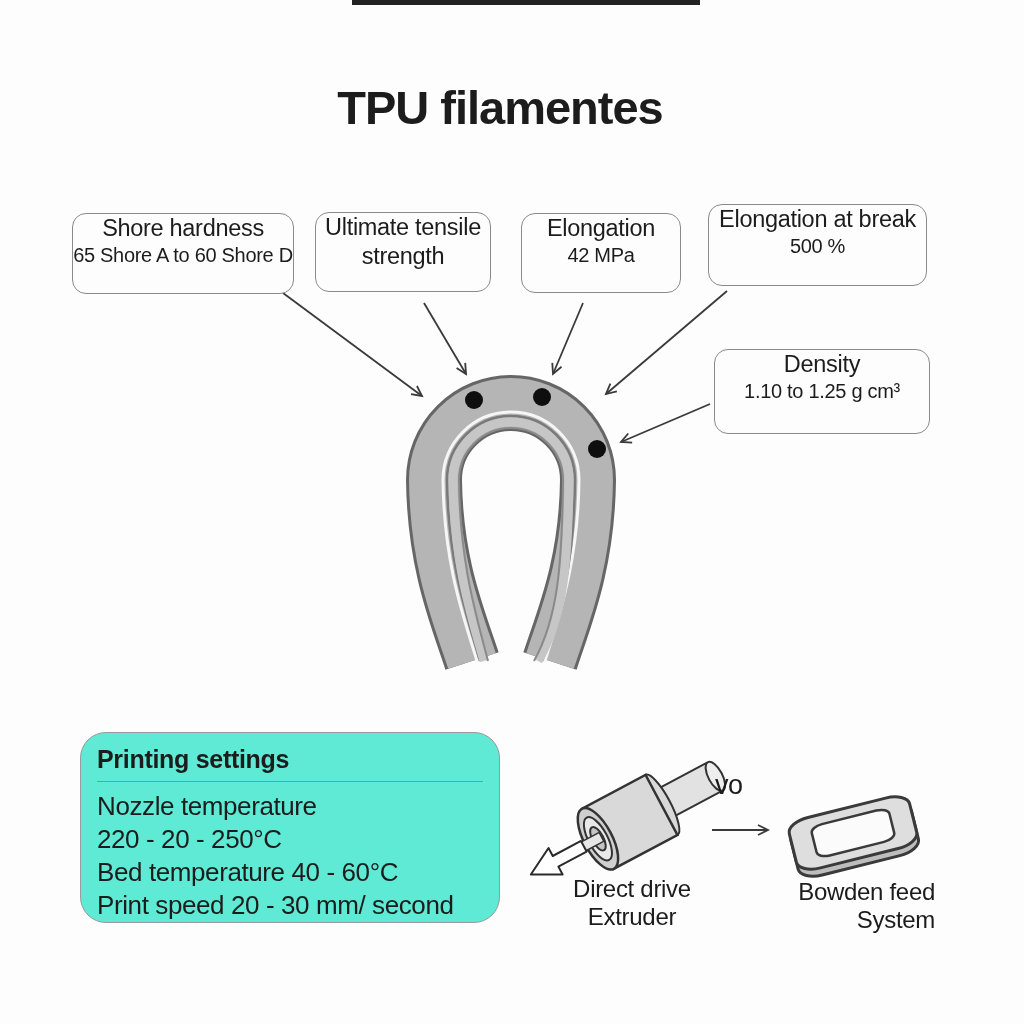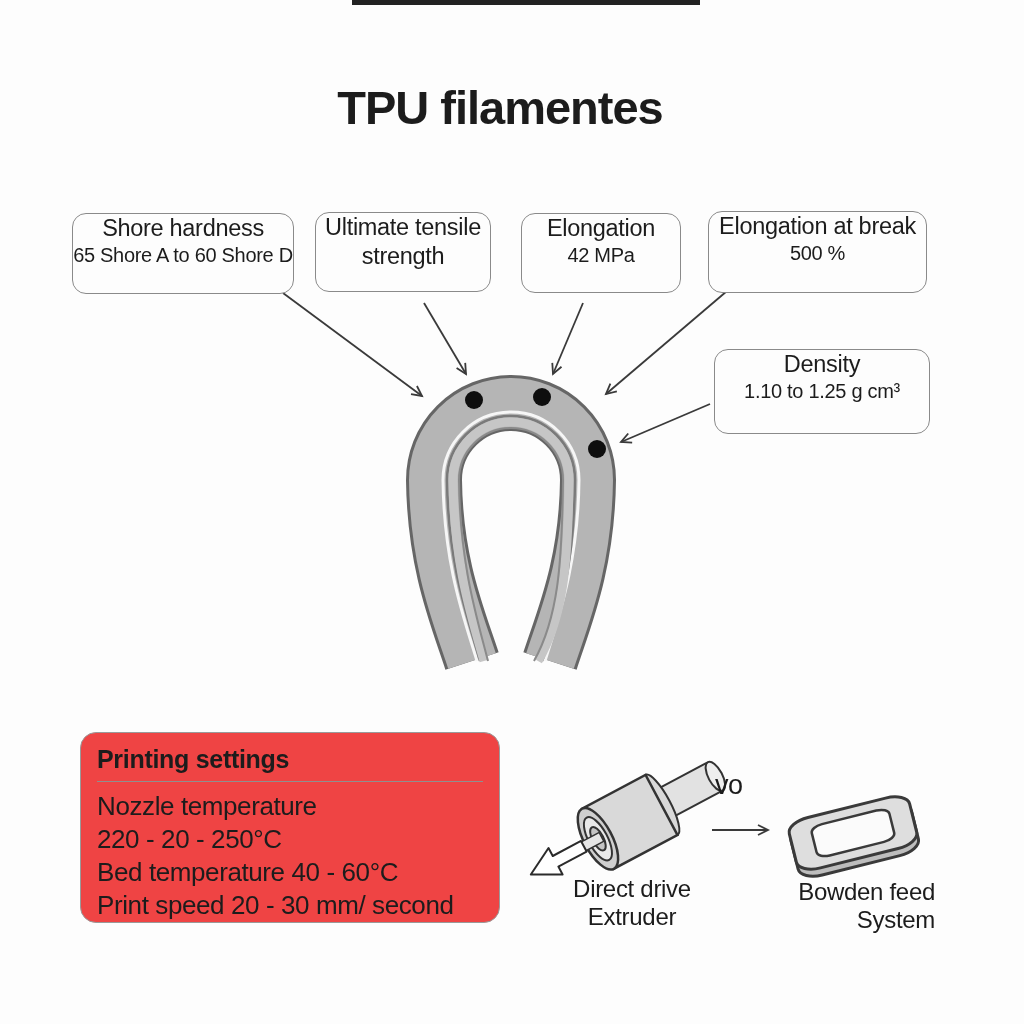--- a/index.html
+++ b/index.html
@@ -7,23 +7,23 @@
   .canvas{position:relative;width:1024px;height:1024px;background:#fdfdfd;overflow:hidden;}
   .abs{position:absolute;}
   .topbar{left:352px;top:0;width:348px;height:5px;background:#222;}
   .title{left:0;right:0;top:80px;text-align:center;font-size:47px;font-weight:700;letter-spacing:-1px;transform:translateX(-12px);}
   .pbox{border:1.6px solid #8a8a8a;border-radius:14px;background:#fdfdfd;display:flex;flex-direction:column;align-items:center;text-align:center;line-height:1.22;}
   .pbox .t{font-size:23.5px;letter-spacing:-0.3px;}
   .pbox .v{font-size:20px;letter-spacing:-0.3px;white-space:nowrap;}
   .box1{left:72px;top:213px;width:220px;height:79px;}
   .box2{left:315px;top:212px;width:176px;height:80px;padding:0 4px;box-sizing:border-box;}
   .box3{left:521px;top:213px;width:158px;height:78px;}
-  .box4{left:708px;top:211px;width:217px;height:80px;}
+  .box4{left:708px;top:204px;width:217px;height:80px;}
   .box5{left:714px;top:349px;width:214px;height:83px;}
-  .settings{left:80px;top:732px;width:420px;height:191px;border:1.6px solid #9a9a9a;border-radius:16px;background:#ef4444;box-sizing:border-box;padding:12px 16px 8px 16px;}
+  .settings{left:80px;top:732px;width:420px;height:191px;border:1.6px solid #9a9a9a;border-radius:26px;background:#5eead4;box-sizing:border-box;padding:12px 16px 8px 16px;}
   .settings .st{font-size:25px;font-weight:700;letter-spacing:-0.3px;}
   .settings .sep{height:0;border-bottom:1.6px solid #8f8f8f;margin:7px 0 8px 0;}
   .settings .sl{font-size:26px;letter-spacing:-0.4px;line-height:33px;}
   .ann{left:748px;top:733px;width:180px;text-align:center;font-size:23px;line-height:28px;letter-spacing:-0.3px;}
   .vo{left:715px;top:770px;font-size:27px;letter-spacing:-0.5px;}
   .lblA{left:552px;top:875px;width:160px;text-align:center;font-size:24px;line-height:28px;letter-spacing:-0.3px;}
   .lblB{left:775px;top:878px;width:160px;text-align:right;font-size:24px;line-height:28px;letter-spacing:-0.3px;}
   svg{display:block;}
 </style>
 </head>

